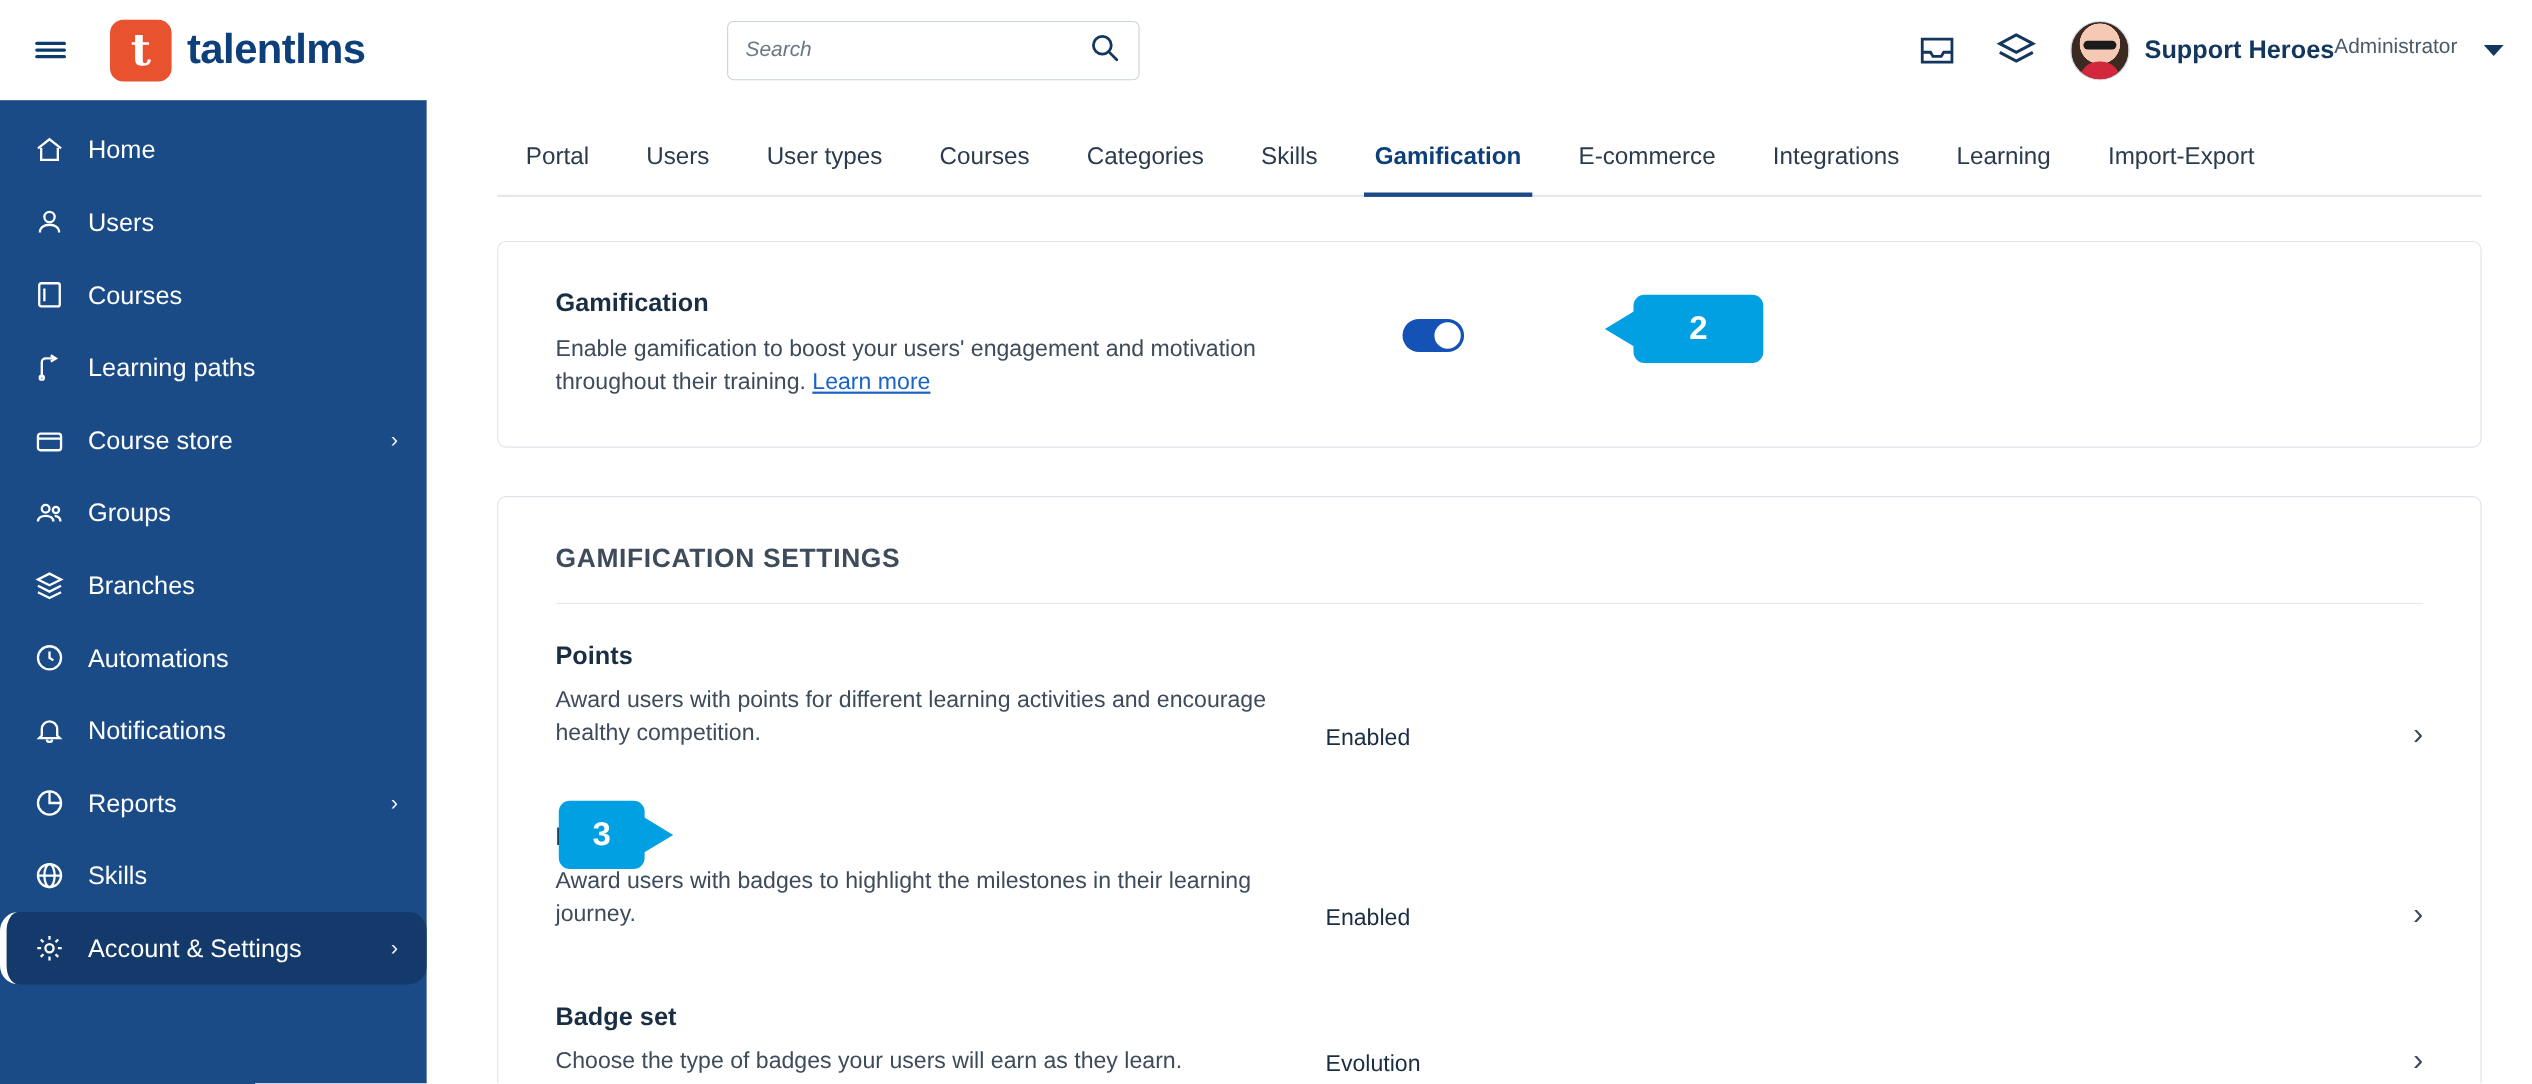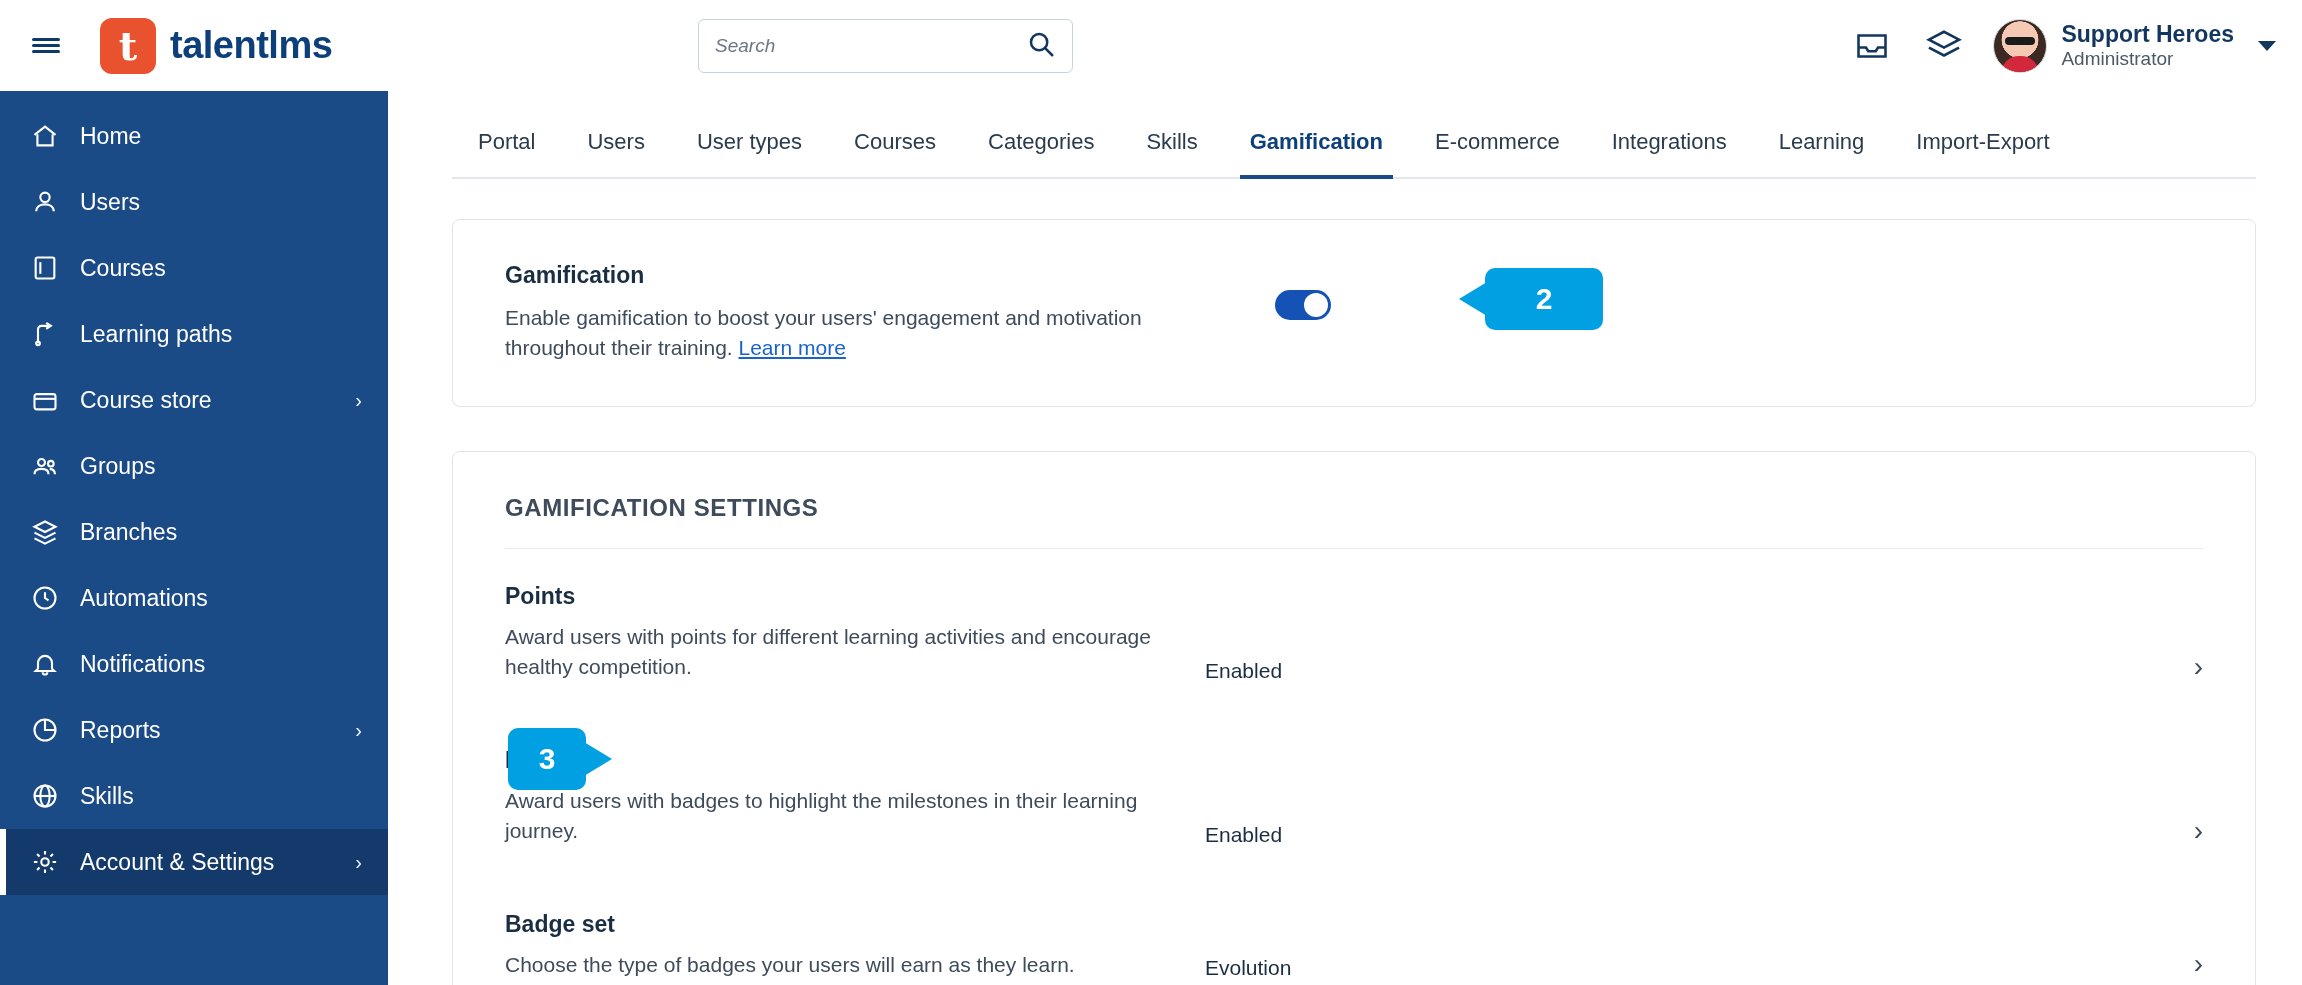--- a/index.html
+++ b/index.html
@@ -135,21 +135,21 @@
   }
   .avatar::before {
     content: "";
     position: absolute;
     left: 50%; bottom: -10px;
     transform: translateX(-50%);
     width: 38px; height: 26px;
     background: #d3283c;
     border-radius: 18px 18px 0 0;
   }
-  .user-names { display: flex; flex-direction: column; line-height: 1.15; }
+  .user-names { display: flex; flex-direction: row; line-height: 1.15; }
   .user-name { font-size: 23px; font-weight: bold; color: #12365e; }
   .user-role { font-size: 19px; color: #4b5a68; }
   .caret-down {
     width: 0; height: 0;
     border-left: 9px solid transparent;
     border-right: 9px solid transparent;
     border-top: 10px solid #12365e;
     margin-left: 10px;
   }
 
@@ -174,20 +174,21 @@
     cursor: pointer;
     font-size: 23px;
     color: #ffffff;
     position: relative;
   }
   .nav-item .label { flex: 1; }
   .nav-item.active {
     background: #133a6b;
     border-left: 6px solid #ffffff;
     padding-left: 24px;
+    border-radius: 17px;
   }
   .nav-icon {
     width: 30px; height: 30px;
     display: flex; align-items: center; justify-content: center;
     flex: 0 0 30px;
   }
   .chev {
     font-size: 20px;
     color: #ffffff;
     opacity: .95;

